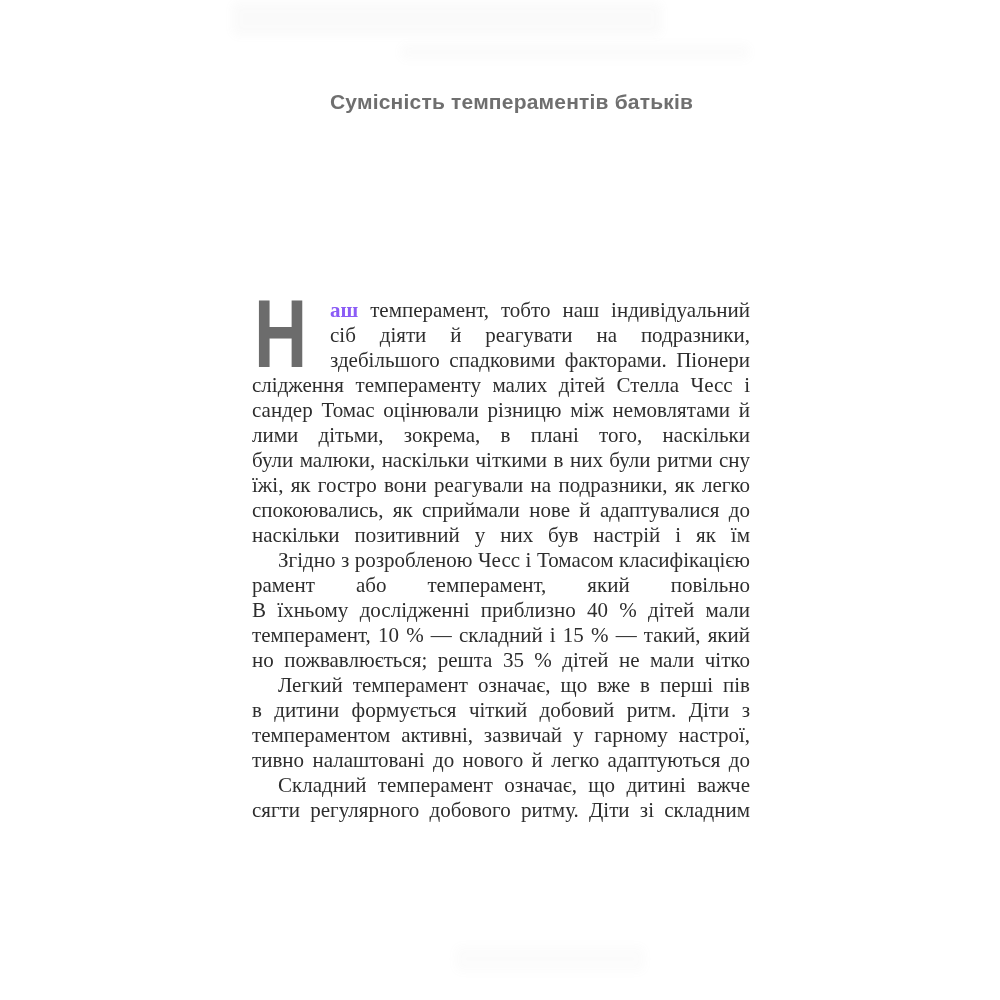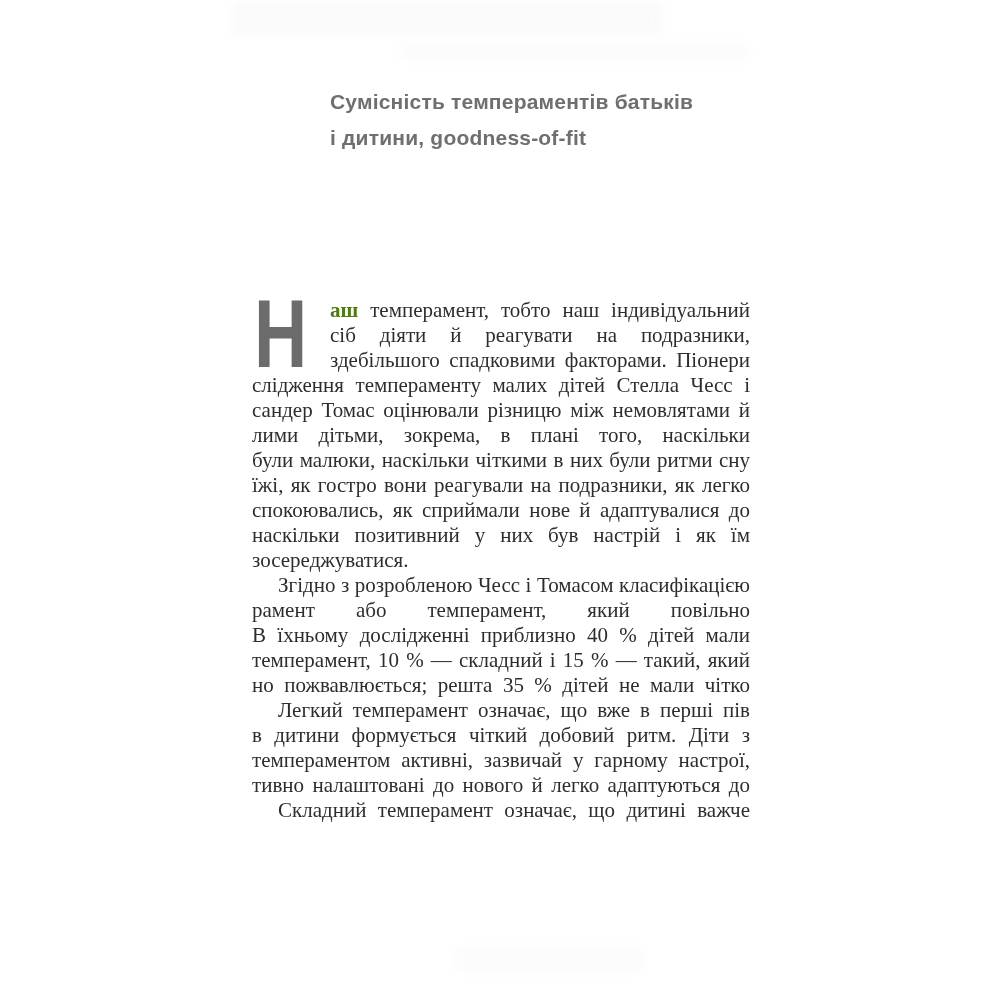--- a/index.html
+++ b/index.html
@@ -59,55 +59,54 @@
     text-align:justify;
     text-align-last:justify;
     overflow:hidden;
   }
   
   .line::after{content:"";display:inline-block;width:100%;height:0;}
   .line.end{text-align-last:left;}
   .line.end::after{content:none;}
   .line.off{margin-left:78px;}
   .line.ind{padding-left:26px;}
-  .line b{font-weight:700;color:#4d7c0f;}
+  .line b{font-weight:700;color:#8b5cf6;}
 </style>
 </head>
 <body>
 
 <div class="page">
 
   <div class="ghost g1"></div>
   <div class="ghost g2"></div>
   <div class="ghost g3"></div>
 
   <div class="heading">
     <div>Сумісність темпераментів батьків</div>
-    <div>і дитини, goodness-of-fit</div>
   </div>
 
   <div class="dropcap">Н</div>
 
   <div class="bodyblock">
     <div class="line off"><b>аш</b><span> темперамент, тобто наш індивідуальний спо-</span></div>
     <div class="line off">сіб діяти й реагувати на подразники, визначається</div>
     <div class="line off">здебільшого спадковими факторами. Піонери до-</div>
     <div class="line">слідження темпераменту малих дітей Стелла Чесс і Алек-</div>
     <div class="line">сандер Томас оцінювали різницю між немовлятами й ма-</div>
     <div class="line">лими дітьми, зокрема, в плані того, наскільки активними</div>
     <div class="line">були малюки, наскільки чіткими в них були ритми сну та</div>
     <div class="line">їжі, як гостро вони реагували на подразники, як легко за-</div>
     <div class="line">спокоювались, як сприймали нове й адаптувалися до змін,</div>
     <div class="line">наскільки позитивний у них був настрій і як їм вдавалося</div>
-    <div class="line end">зосереджуватися.</div>
     <div class="line ind">Згідно з розробленою Чесс і Томасом класифікацією тем-</div>
     <div class="line">рамент або темперамент, який повільно пожвавлюється.</div>
     <div class="line">В їхньому дослідженні приблизно 40 % дітей мали легкий</div>
     <div class="line">темперамент, 10 % — складний і 15 % — такий, який повіль-</div>
     <div class="line">но пожвавлюється; решта 35 % дітей не мали чітко вираже-</div>
     <div class="line ind">Легкий темперамент означає, що вже в перші пів року</div>
     <div class="line">в дитини формується чіткий добовий ритм. Діти з легким</div>
     <div class="line">темпераментом активні, зазвичай у гарному настрої, пози-</div>
     <div class="line end">тивно налаштовані до нового й легко адаптуються до змін.</div>
     <div class="line ind">Складний темперамент означає, що дитині важче до-</div>
+    <div class="line">сягти регулярного добового ритму. Діти зі складним</div>
   </div>
 
 </div>
 
 </body></html>

